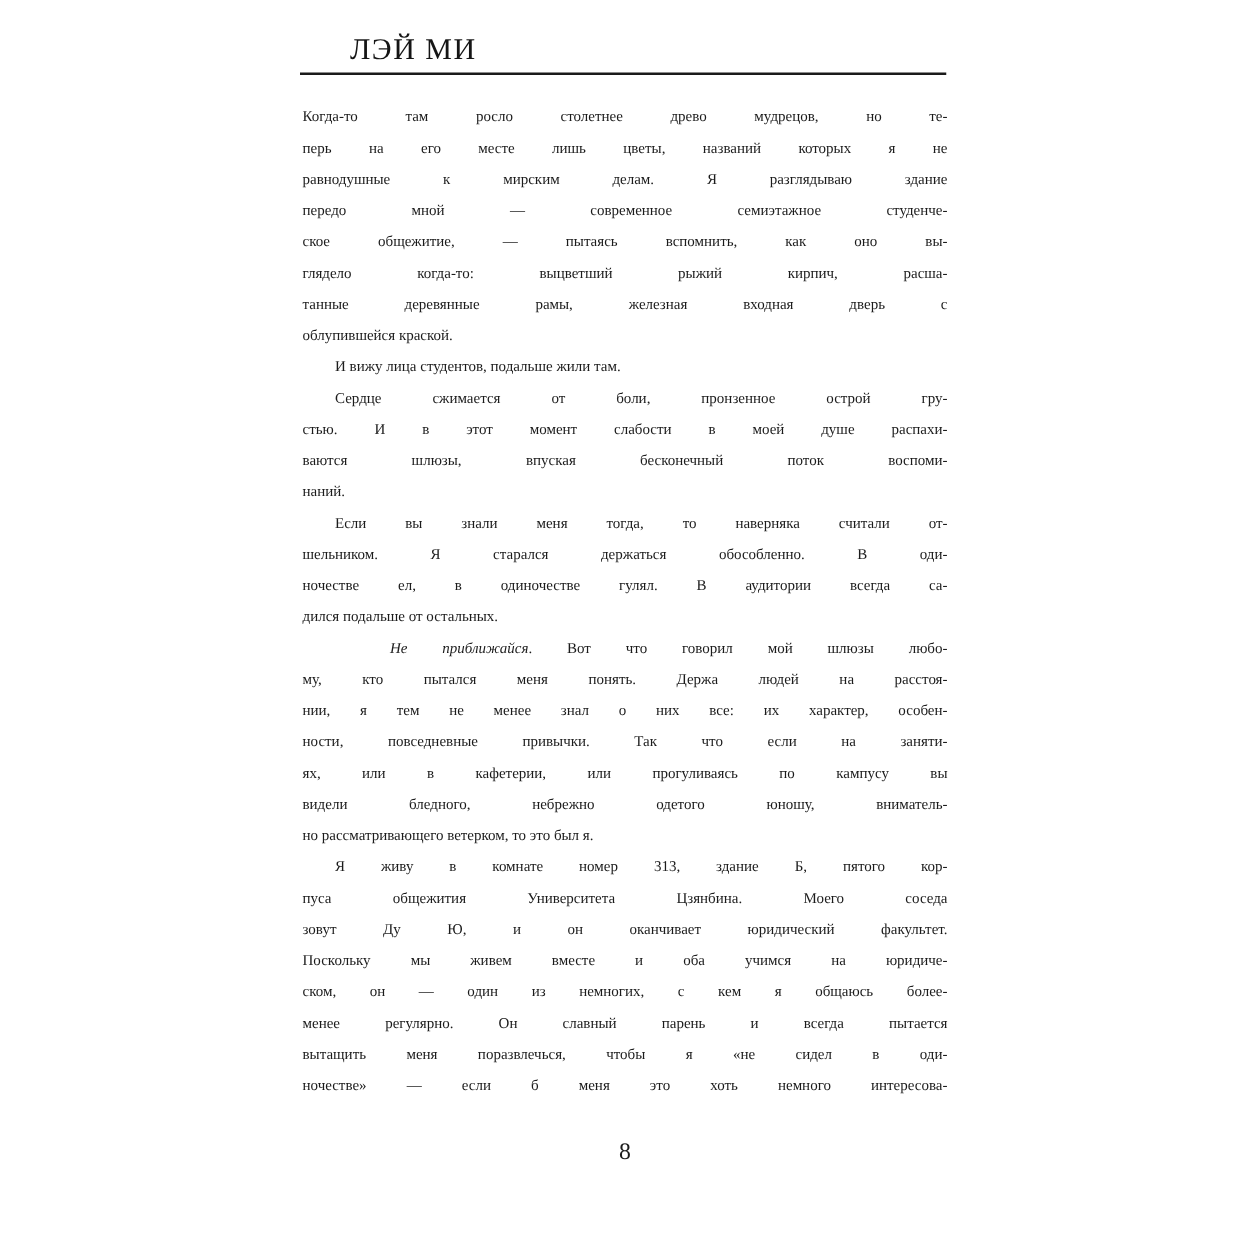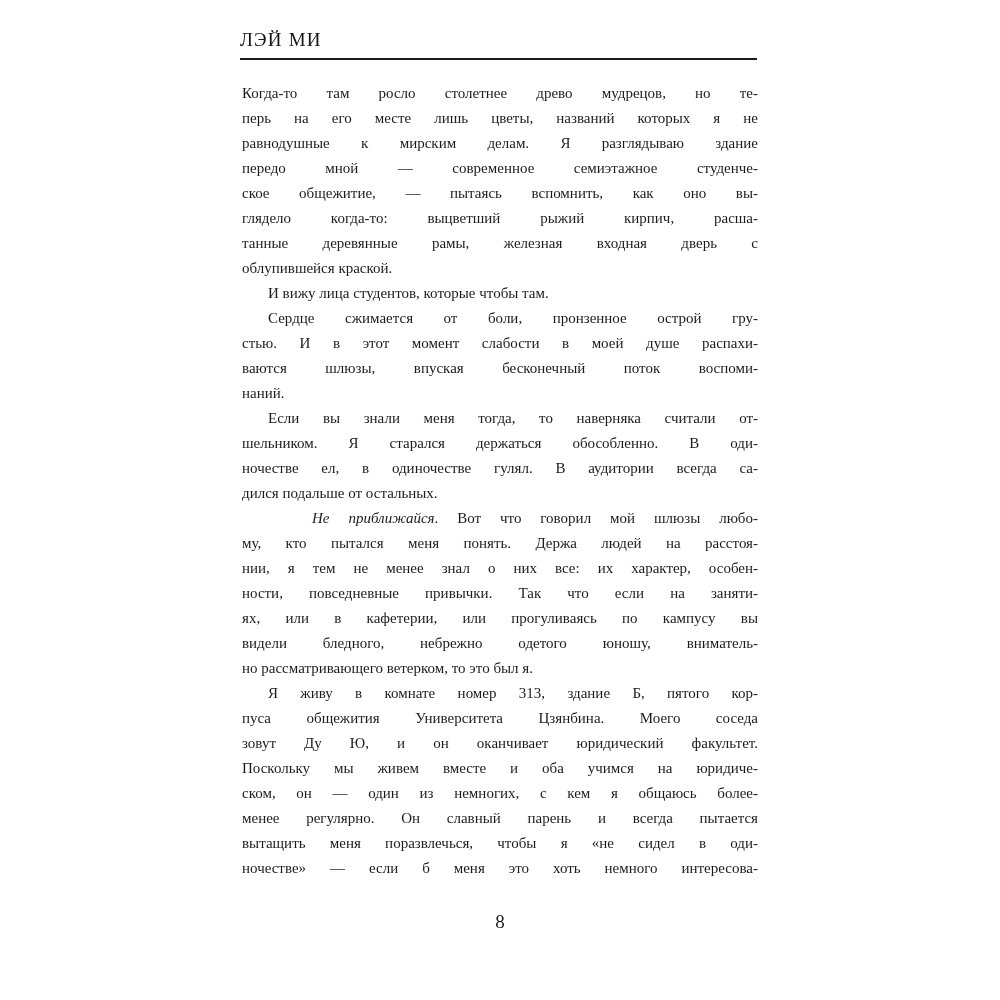--- a/index.html
+++ b/index.html
@@ -20,36 +20,37 @@
     color: #1e1e1e;
     overflow: hidden;
   }
   .running-header {
     position: absolute;
     left: 240px;
     top: 29px;
     width: 517px;
   }
   .header-title {
-    font-size: 19px;
+    font-size: 24px;
     line-height: 22px;
     letter-spacing: 1.2px;
     color: #151515;
+    margin-left: 40px;
   }
   .header-rule {
     margin-top: 7px;
     height: 2px;
     background: #1a1a1a;
   }
   .body-text {
     position: absolute;
     left: 242px;
     top: 81px;
     width: 516px;
-    font-size: 15px;
+    font-size: 12px;
     line-height: 25px;
     color: #1c1c1c;
   }
   .paragraph {
     margin: 0;
   }
   .line {
     text-align: justify;
     text-align-last: justify;
   }
@@ -90,21 +91,21 @@
         <div class="line">Когда-то там росло столетнее древо мудрецов, но те-</div>
         <div class="line">перь на его месте лишь цветы, названий которых я не</div>
         <div class="line">равнодушные к мирским делам. Я разглядываю здание</div>
         <div class="line">передо мной — современное семиэтажное студенче-</div>
         <div class="line">ское общежитие, — пытаясь вспомнить, как оно вы-</div>
         <div class="line">глядело когда-то: выцветший рыжий кирпич, расша-</div>
         <div class="line">танные деревянные рамы, железная входная дверь с</div>
         <div class="line no-stretch">облупившейся краской.</div>
       </div>
       <div class="paragraph">
-        <div class="line indent no-stretch">И вижу лица студентов, которые чтобы там.</div>
+        <div class="line indent no-stretch">И вижу лица студентов, подальше жили там.</div>
       </div>
       <div class="paragraph">
         <div class="line indent">Сердце сжимается от боли, пронзенное острой гру-</div>
         <div class="line">стью. И в этот момент слабости в моей душе распахи-</div>
         <div class="line">ваются шлюзы, впуская бесконечный поток воспоми-</div>
         <div class="line no-stretch">наний.</div>
       </div>
       <div class="paragraph">
         <div class="line indent">Если вы знали меня тогда, то наверняка считали от-</div>
         <div class="line">шельником. Я старался держаться обособленно. В оди-</div>

